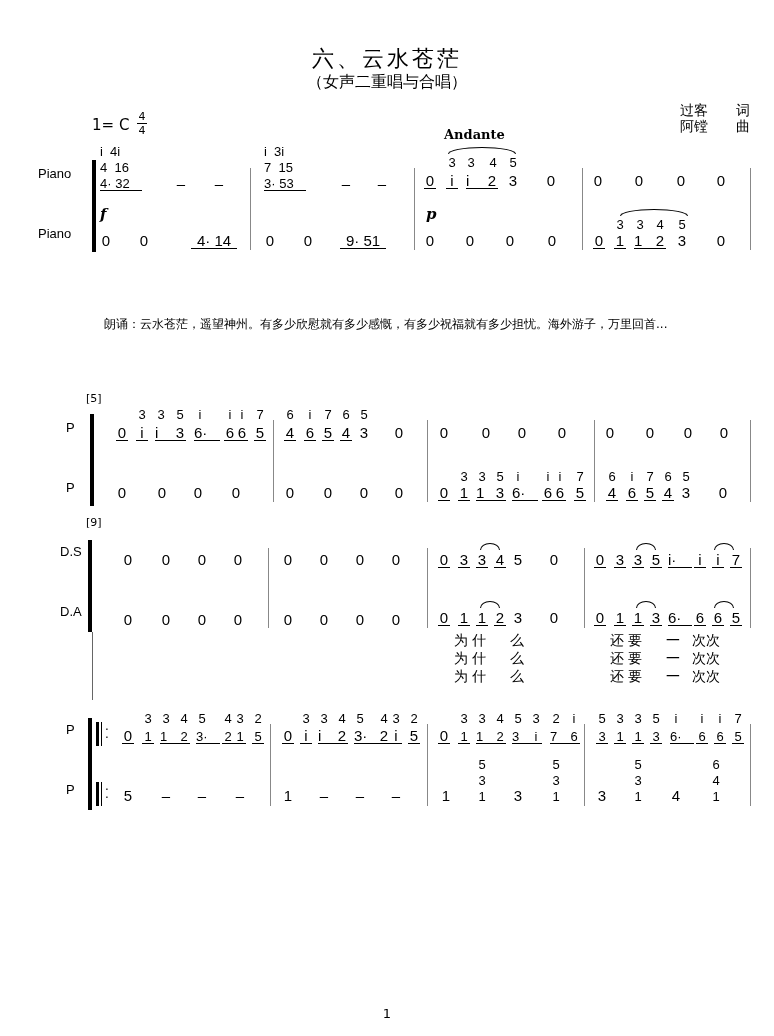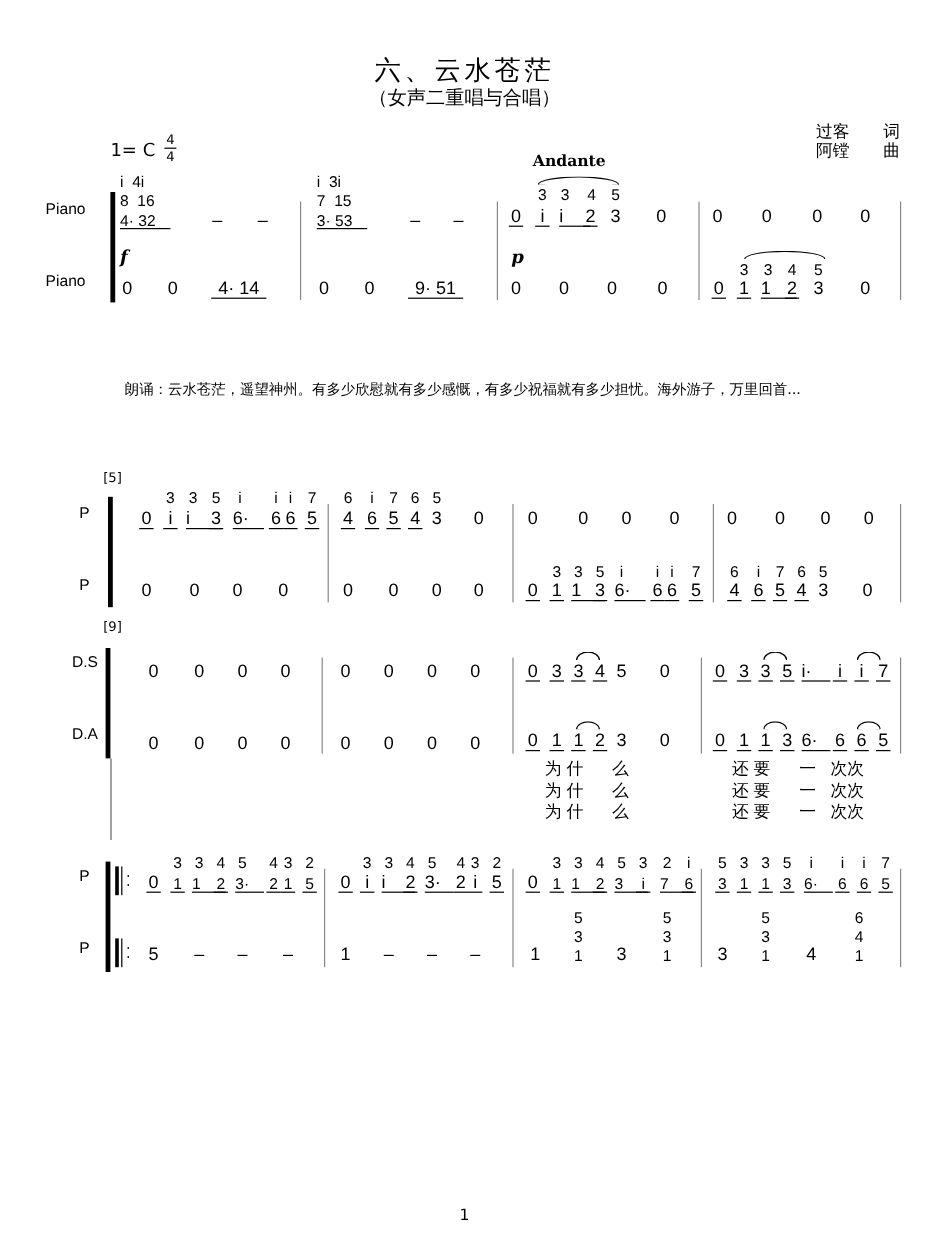--- a/index.html
+++ b/index.html
@@ -46,28 +46,28 @@
 
 <div class="abs inst" style="left:38px;top:166px;">Piano</div>
 <div class="abs inst" style="left:38px;top:226px;">Piano</div>
 <div class="abs bracket" style="left:92px;top:160px;height:92px;"></div>
 <div class="abs bar" style="left:250px;top:168px;height:82px;"></div>
 <div class="abs bar" style="left:414px;top:168px;height:82px;"></div>
 <div class="abs bar" style="left:582px;top:168px;height:82px;"></div>
 <div class="abs bar" style="left:750px;top:168px;height:82px;"></div>
 
 <div class="abs note sm" style="left:100px;top:145px;width:60px;text-align:left;white-space:pre;">i  4i</div>
-<div class="abs note sm" style="left:100px;top:161px;width:60px;text-align:left;white-space:pre;">8  16</div>
+<div class="abs note sm" style="left:100px;top:161px;width:60px;text-align:left;white-space:pre;">4  16</div>
 <div class="abs note sm ul" style="left:100px;top:177px;width:42px;text-align:left;white-space:pre;">4· 32</div>
 <div class="abs note" style="left:175px;top:176px;">–</div>
 <div class="abs note" style="left:213px;top:176px;">–</div>
 <div class="abs dyn" style="left:100px;top:205px;">f</div>
 <div class="abs note" style="left:100px;top:233px;">0</div>
 <div class="abs note" style="left:138px;top:233px;">0</div>
-<div class="abs note ul" style="left:176px;top:233px;width:46px;">4· 14</div>
+<div class="abs note ul" style="left:191px;top:233px;width:46px;">4· 14</div>
 
 <div class="abs note sm" style="left:264px;top:145px;width:60px;text-align:left;white-space:pre;">i  3i</div>
 <div class="abs note sm" style="left:264px;top:161px;width:60px;text-align:left;white-space:pre;">7  15</div>
 <div class="abs note sm ul" style="left:264px;top:177px;width:42px;text-align:left;white-space:pre;">3· 53</div>
 <div class="abs note" style="left:340px;top:176px;">–</div>
 <div class="abs note" style="left:376px;top:176px;">–</div>
 <div class="abs note" style="left:264px;top:233px;">0</div>
 <div class="abs note" style="left:302px;top:233px;">0</div>
 <div class="abs note ul" style="left:340px;top:233px;width:46px;">9· 51</div>
 

